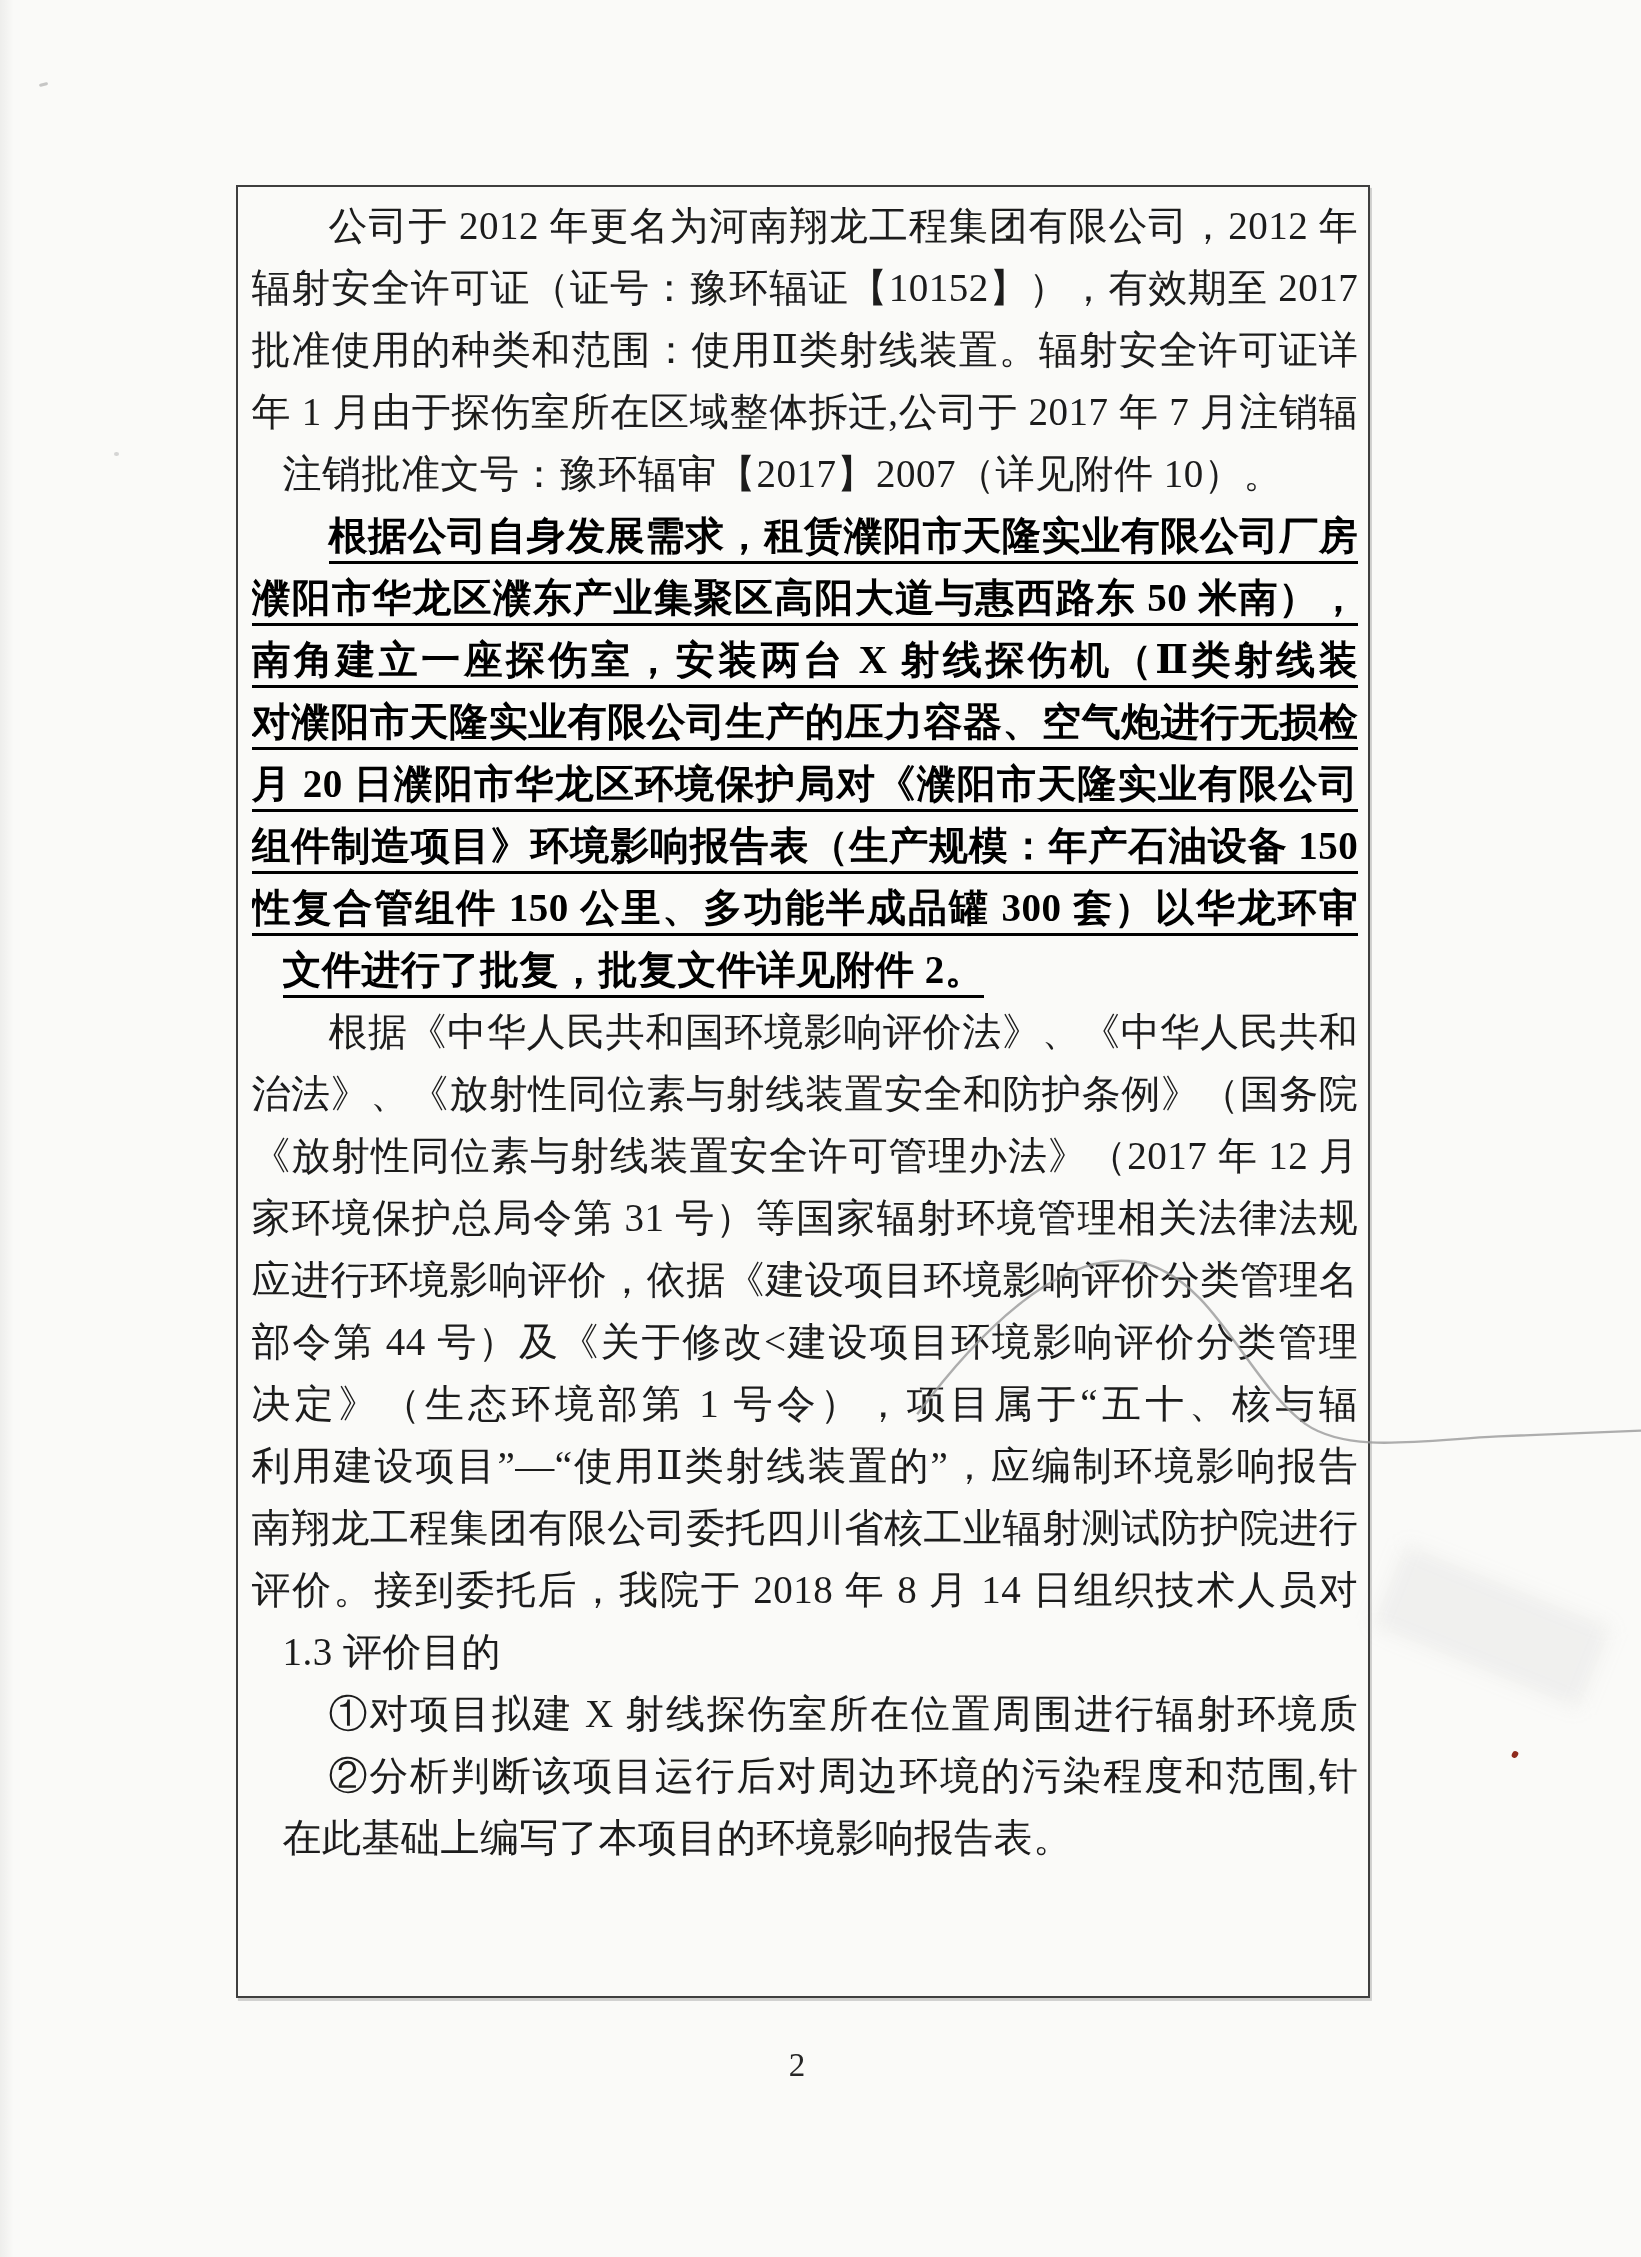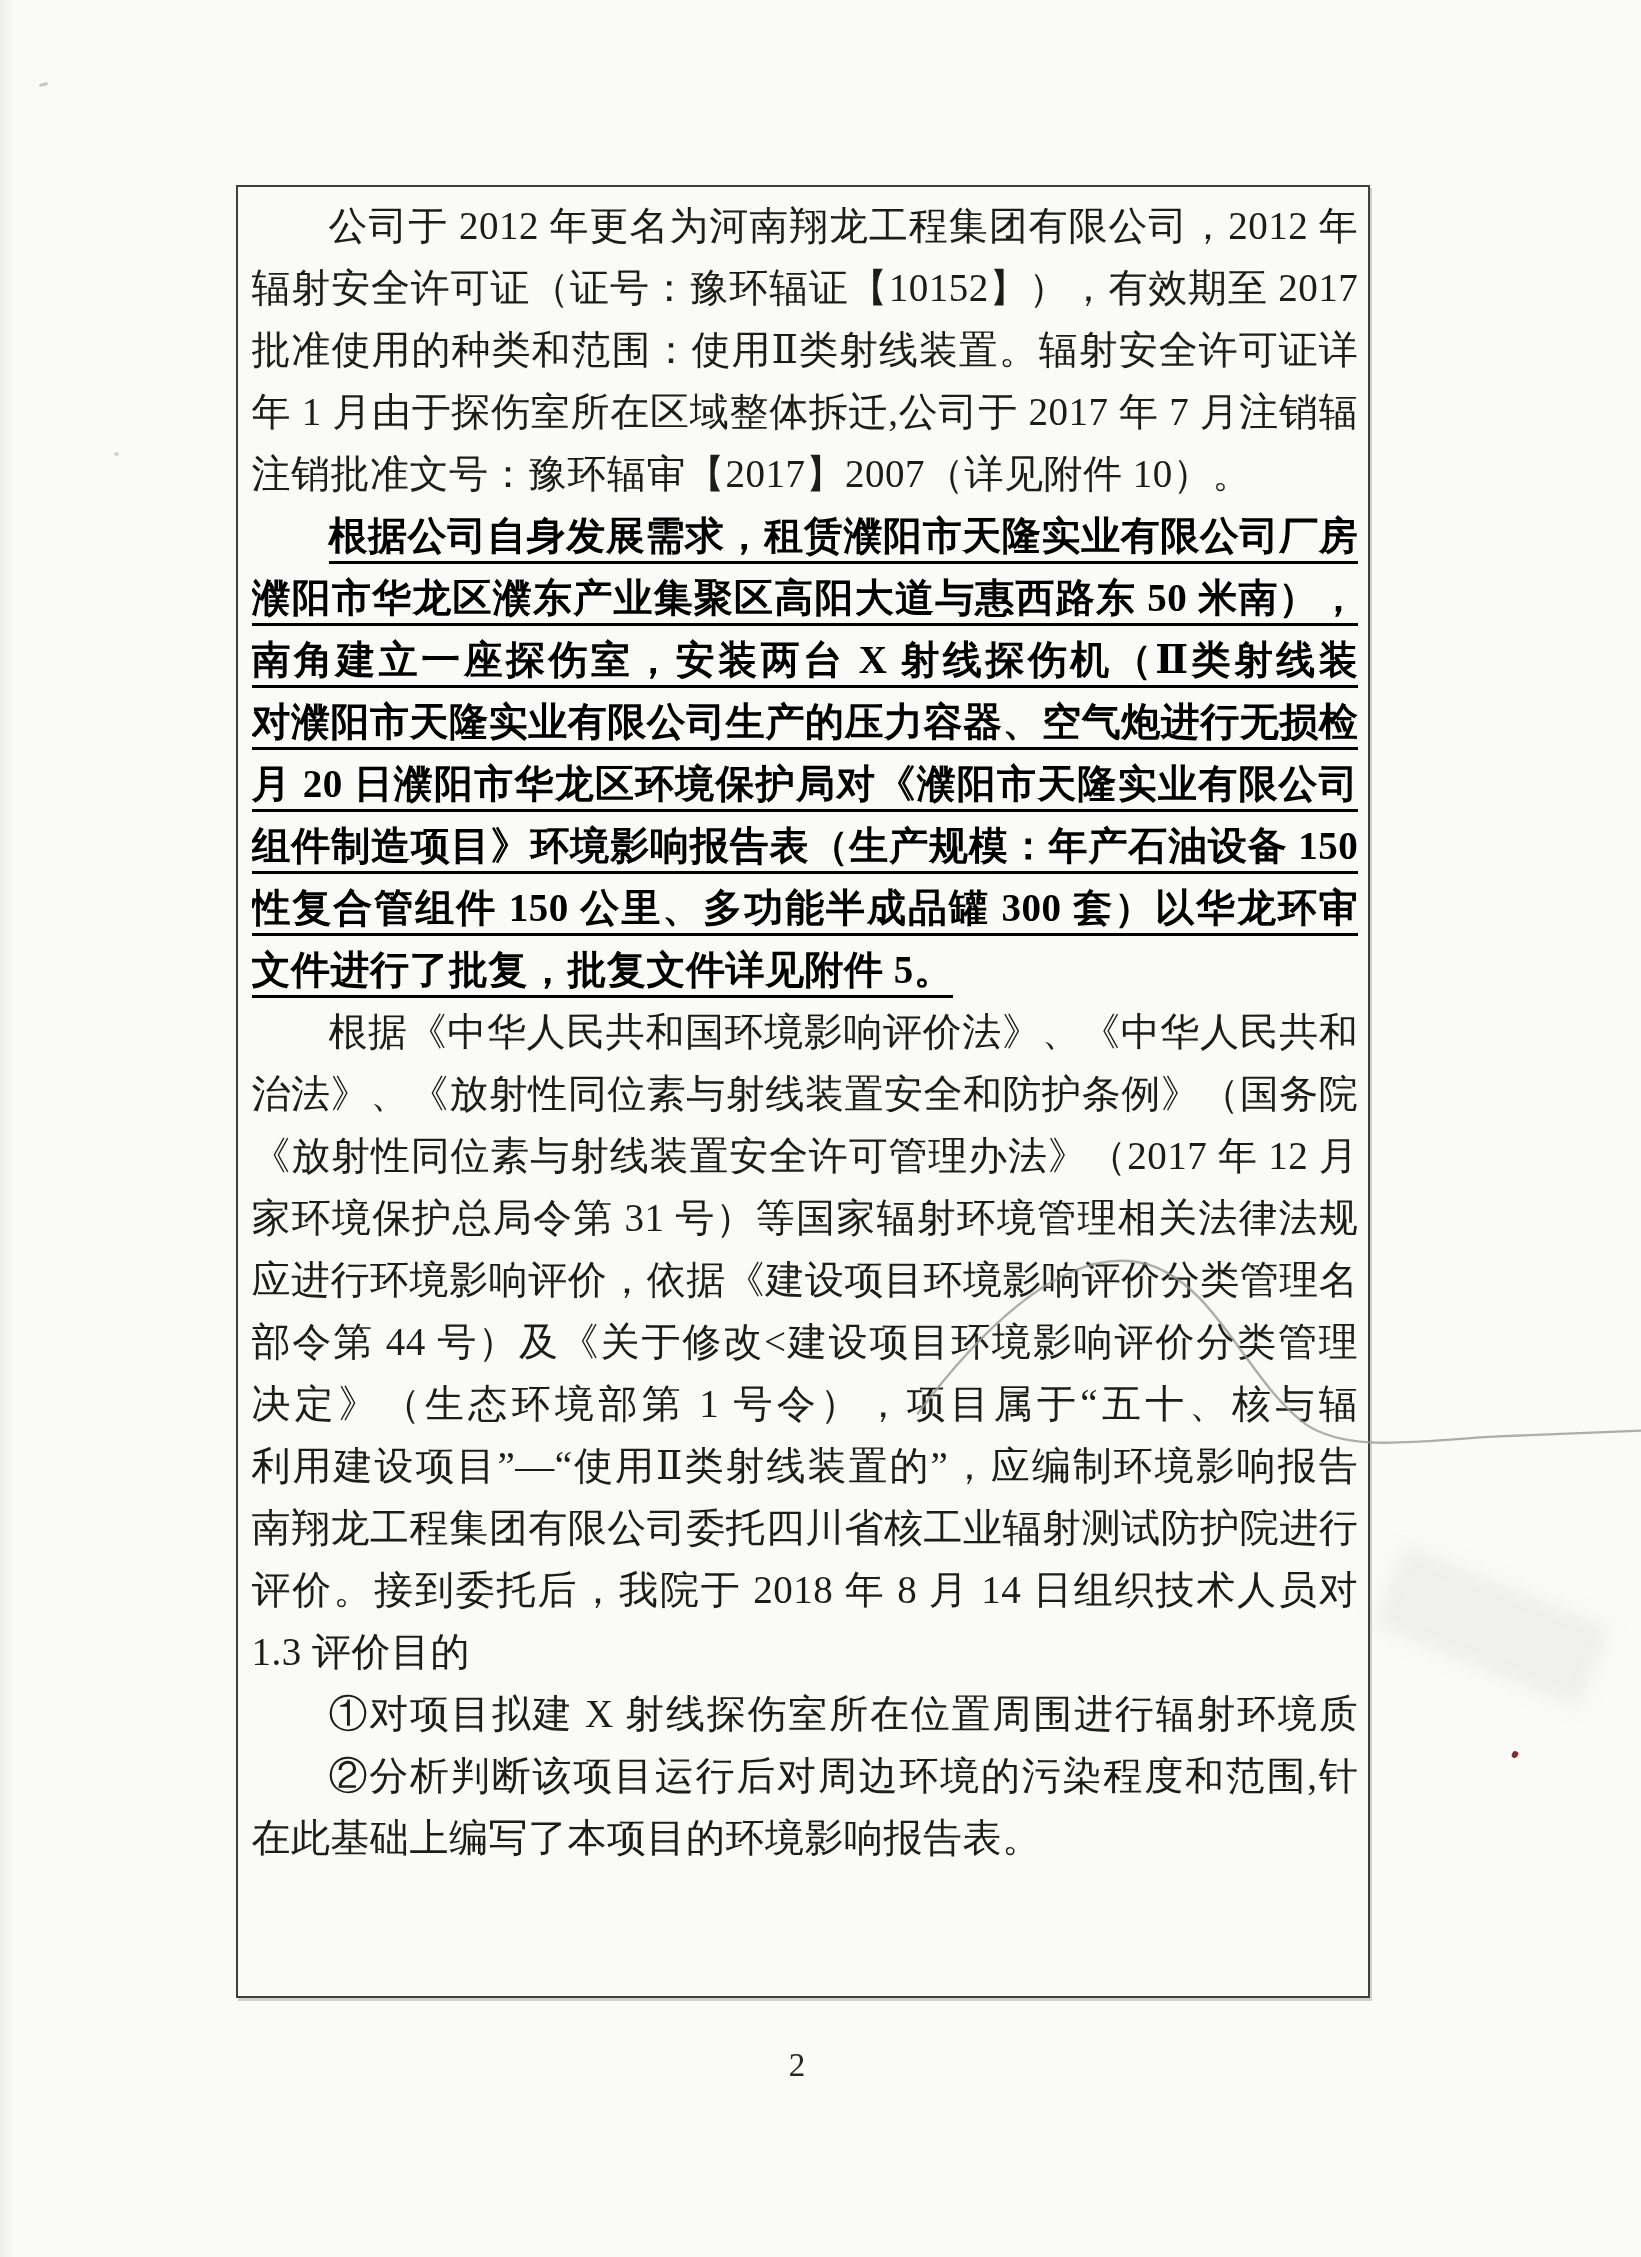--- a/index.html
+++ b/index.html
@@ -33,21 +33,21 @@
   .line {
     height: 62px;
     line-height: 62px;
     font-size: 39px;
     overflow: hidden;
     text-align: justify;
     text-align-last: justify;
     text-justify: inter-character;
     letter-spacing: 0.5px;
   }
-  .line.para-end { text-align-last: left; }
+  .line.para-end { text-align-last: left; margin-left: 31px; }
   .line.indent { text-indent: 77px; }
   .line.heading { text-align-last: left; font-family: Liberation Serif, serif; }
   .line.body-bold-underline { font-weight: bold; color: #000; }
   .line.body-bold-underline .ul {
     border-bottom: 3.9px solid #000;
     padding-bottom: 4.8px;
   }
   .page-number {
     position: absolute;
     left: 763px;
@@ -105,21 +105,21 @@
         <div class="line body">批准使用的种类和范围：使用Ⅱ类射线装置。辐射安全许可证详见附件 8。2017</div>
         <div class="line body">年 1 月由于探伤室所在区域整体拆迁,公司于 2017 年 7 月注销辐射安全许可证。</div>
         <div class="line body para-end">注销批准文号：豫环辐审【2017】2007（详见附件 10）。</div>
         <div class="line body-bold-underline indent"><span class="ul">根据公司自身发展需求，租赁濮阳市天隆实业有限公司厂房及场地（位于</span></div>
         <div class="line body-bold-underline"><span class="ul">濮阳市华龙区濮东产业集聚区高阳大道与惠西路东 50 米南），拟在租赁厂区西</span></div>
         <div class="line body-bold-underline"><span class="ul">南角建立一座探伤室，安装两台 X 射线探伤机（Ⅱ类射线装置），主要利用其</span></div>
         <div class="line body-bold-underline"><span class="ul">对濮阳市天隆实业有限公司生产的压力容器、空气炮进行无损检测。2017 年 12</span></div>
         <div class="line body-bold-underline"><span class="ul">月 20 日濮阳市华龙区环境保护局对《濮阳市天隆实业有限公司天隆石化设备及</span></div>
         <div class="line body-bold-underline"><span class="ul">组件制造项目》环境影响报告表（生产规模：年产石油设备 150 套、多功能柔</span></div>
         <div class="line body-bold-underline"><span class="ul">性复合管组件 150 公里、多功能半成品罐 300 套）以华龙环审表【2017】31 号</span></div>
-        <div class="line body-bold-underline para-end"><span class="ul">文件进行了批复，批复文件详见附件 5。</span></div>
+        <div class="line body-bold-underline para-end"><span class="ul">文件进行了批复，批复文件详见附件 2。</span></div>
         <div class="line body indent">根据《中华人民共和国环境影响评价法》、《中华人民共和国放射性污染防</div>
         <div class="line body">治法》、《放射性同位素与射线装置安全和防护条例》（国务院第 449 号令）、</div>
         <div class="line body">《放射性同位素与射线装置安全许可管理办法》（2017 年 12 月 12 日修正，国</div>
         <div class="line body">家环境保护总局令第 31 号）等国家辐射环境管理相关法律法规的规定，该项目</div>
         <div class="line body">应进行环境影响评价，依据《建设项目环境影响评价分类管理名录》（环境保护</div>
         <div class="line body">部令第 44 号）及《关于修改&lt;建设项目环境影响评价分类管理名录&gt;部分内容的</div>
         <div class="line body">决定》（生态环境部第 1 号令），项目属于“五十、核与辐射”—“191 核技术</div>
         <div class="line body">利用建设项目”—“使用Ⅱ类射线装置的”，应编制环境影响报告表。为此，河</div>
         <div class="line body">南翔龙工程集团有限公司委托四川省核工业辐射测试防护院进行辐射环境影响</div>
         <div class="line body">评价。接到委托后，我院于 2018 年 8 月 14 日组织技术人员对现场进行了调查和</div>

